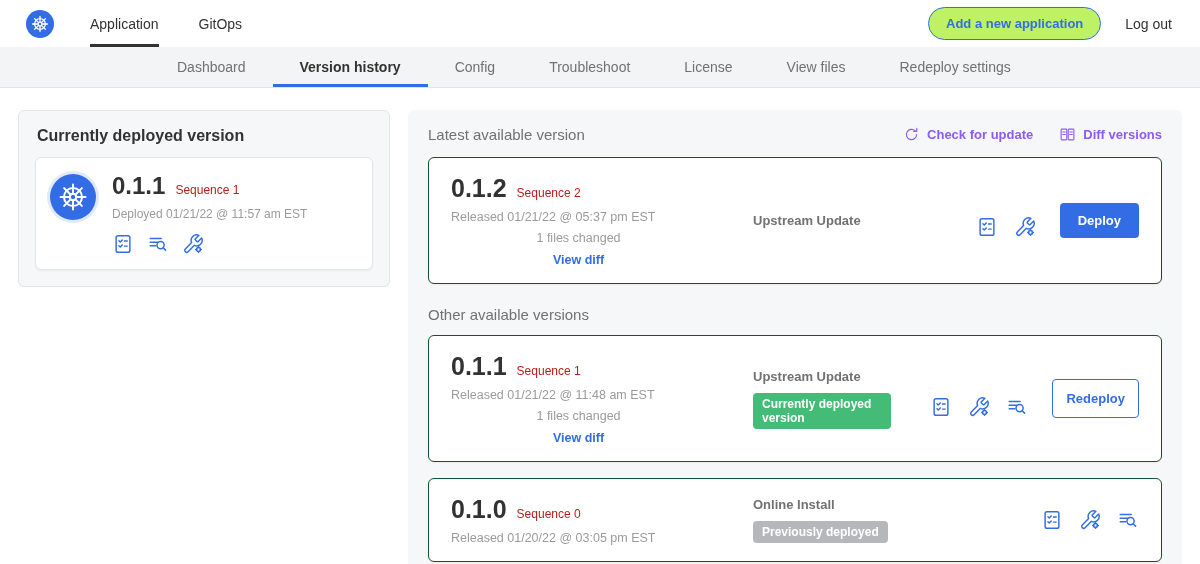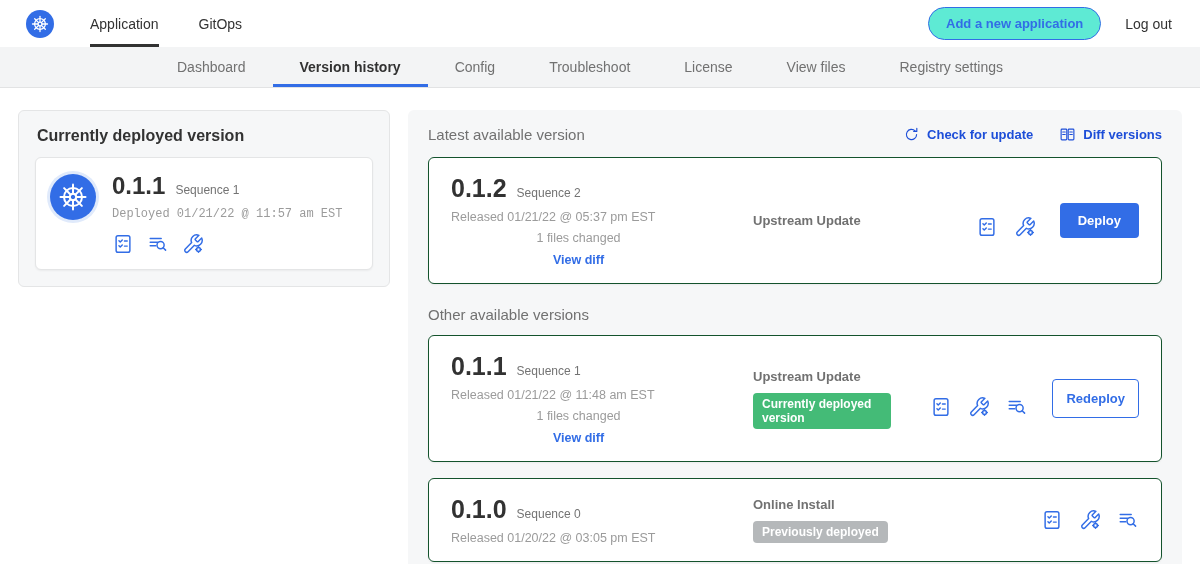--- a/index.html
+++ b/index.html
@@ -12,51 +12,51 @@
   svg.ic { fill:none; stroke:currentColor; stroke-width:1.6; stroke-linecap:round; stroke-linejoin:round; display:block; }
 
   
   .navbar { height:47px; display:flex; align-items:stretch; padding:0 28px 0 26px; background:#fff; }
   .brand { display:flex; align-items:center; margin-right:36px; }
   .logo-circle { width:28px; height:28px; border-radius:50%; background:#326de6; display:flex; align-items:center; justify-content:center; color:#fff; }
   .logo-circle svg { width:18px; height:18px; stroke-width:1.7; }
   .nav-tab { display:flex; align-items:center; margin-right:40px; font-size:14px; color:#323232; border-bottom:3px solid transparent; padding-top:3px; cursor:pointer; }
   .nav-tab.active { border-bottom-color:#323232; }
   .nav-right { margin-left:auto; display:flex; align-items:center; gap:24px; }
-  .add-app-btn { border:1px solid #326de6; color:#326de6; background:#5eead4; font-weight:bold; font-size:13px; padding:8px 17px; border-radius:18px; font-family:inherit; cursor:pointer; }
+  .add-app-btn { border:1px solid #326de6; color:#326de6; background:#bef264; font-weight:bold; font-size:13px; padding:8px 17px; border-radius:18px; font-family:inherit; cursor:pointer; }
   .logout { font-size:14px; color:#323232; cursor:pointer; }
 
   
   .subnav { height:41px; background:#f3f4f5; border-bottom:1px solid #e2e3e4; display:flex; padding-left:150px; }
   .subtab { display:flex; align-items:center; padding:0 27px; font-size:14px; color:#717171; border-bottom:3px solid transparent; padding-top:3px; cursor:pointer; }
   .subtab.active { color:#323232; font-weight:bold; border-bottom-color:#326de6; }
 
   
   .content { display:flex; align-items:flex-start; gap:18px; padding:22px 18px 0 18px; }
 
   
   .deployed-card { width:372px; background:#f6f7f8; border:1px solid #e4e5e6; border-radius:6px; padding:14px 16px 16px; }
   .deployed-title { font-size:16px; font-weight:bold; margin:2px 0 12px 2px; }
   .deployed-inner { background:#fff; border:1px solid #e4e5e6; border-radius:6px; padding:14px; display:flex; gap:16px; box-shadow:0 1px 2px rgba(0,0,0,.05); }
   .deployed-logo { width:46px; height:46px; flex:0 0 46px; border-radius:50%; background:#326de6; display:flex; align-items:center; justify-content:center; color:#fff; box-shadow:0 0 0 3px #e0eafb; margin-top:2px; }
   .deployed-logo svg { width:30px; height:30px; }
   .version-row { display:flex; align-items:baseline; gap:10px; }
   .version-big { font-size:24px; font-weight:bold; }
-  .sequence { font-size:12px; color:#737373; }
-  .deployed-date { font-size:12px; color:#9b9b9b; margin-top:7px;font-family:Liberation Mono, monospace; }
+  .sequence { font-size:12px; color:#b91c1c; }
+  .deployed-date { font-size:12px; color:#9b9b9b; margin-top:7px; }
   .icon-row { display:flex; gap:13px; margin-top:12px; color:#326de6; }
   .icon-btn { cursor:pointer; }
   .icon-btn svg { width:22px; height:22px; }
 
   
   .right-panel { flex:1; background:#f6f7f8; border-radius:6px; padding:16px 20px 20px; min-height:420px; }
   .right-header { display:flex; align-items:center; margin-bottom:14px; }
   .right-title { font-size:15px; color:#717171; }
   .right-actions { margin-left:auto; display:flex; gap:26px; }
-  .action-link { display:flex; align-items:center; gap:7px; color:#1d4ed8; font-size:13px; font-weight:bold; cursor:pointer; }
+  .action-link { display:flex; align-items:center; gap:7px; color:#8b5cf6; font-size:13px; font-weight:bold; cursor:pointer; }
   .action-link svg { width:17px; height:17px; }
 
   .vcard { background:#fff; border:1px solid #14532d; border-radius:6px; padding:16px 22px; display:flex; align-items:center; box-shadow:0 1px 2px rgba(0,0,0,.05);gap:39px; }
   .vinfo { width:255px; }
   .vnum { font-size:25px; font-weight:bold; }
   .vreleased { font-size:12.5px; color:#9b9b9b; margin-top:7px; }
   .vfiles { font-size:12.5px; color:#9b9b9b; margin-top:7px; display:flex; gap:8px; align-items:center;flex-direction:column; }
   .viewdiff { color:#326de6; font-weight:bold; cursor:pointer; }
   .vsource { flex:1; padding-left:8px; }
   .source-label { font-size:13px; font-weight:bold; color:#717171; }
@@ -141,21 +141,21 @@
   </div>
 </div>
 
 <div class="subnav">
   <div class="subtab">Dashboard</div>
   <div class="subtab active">Version history</div>
   <div class="subtab">Config</div>
   <div class="subtab">Troubleshoot</div>
   <div class="subtab">License</div>
   <div class="subtab">View files</div>
-  <div class="subtab">Registry settings</div>
+  <div class="subtab">Redeploy settings</div>
 </div>
 
 <div class="content">
 
   <div class="deployed-card">
     <div class="deployed-title">Currently deployed version</div>
     <div class="deployed-inner">
       <div class="deployed-logo">
         <svg class="ic">
             <use href="#i-helm"></use>

